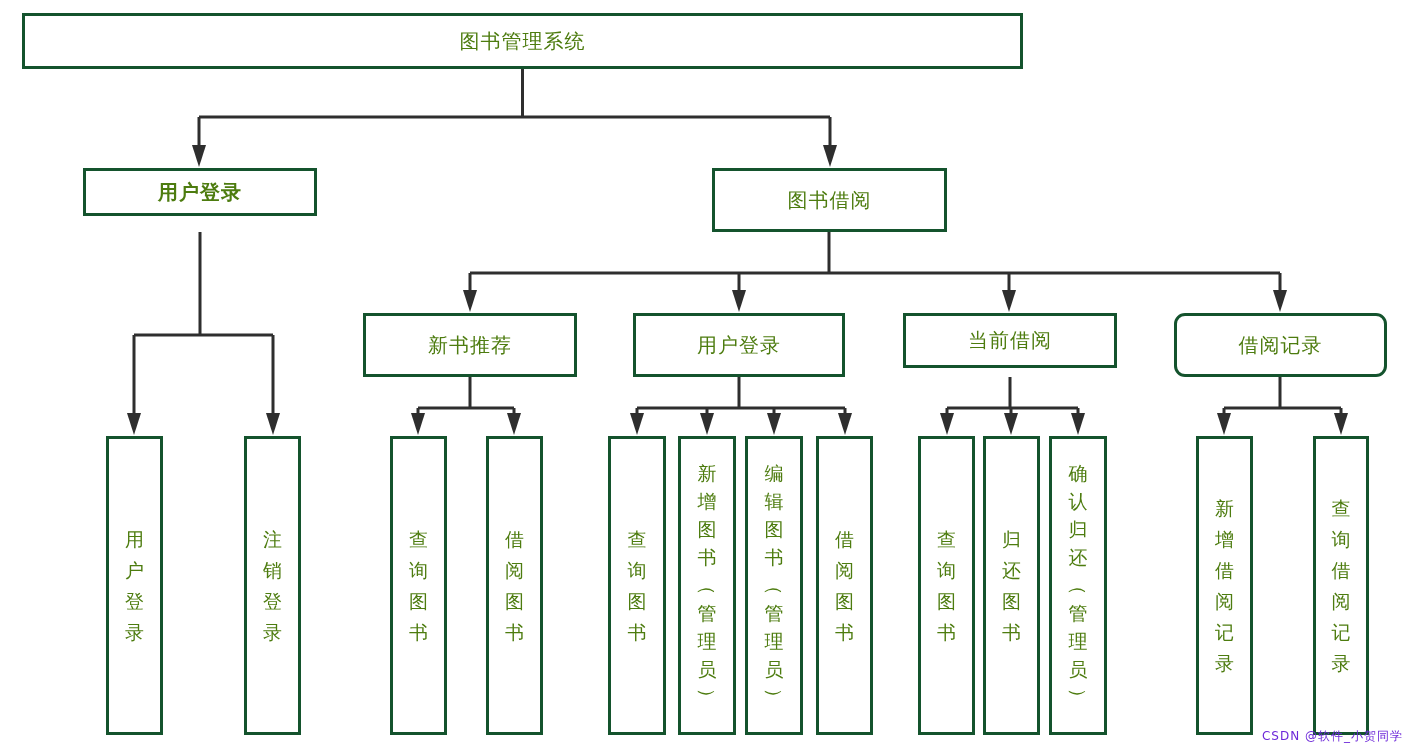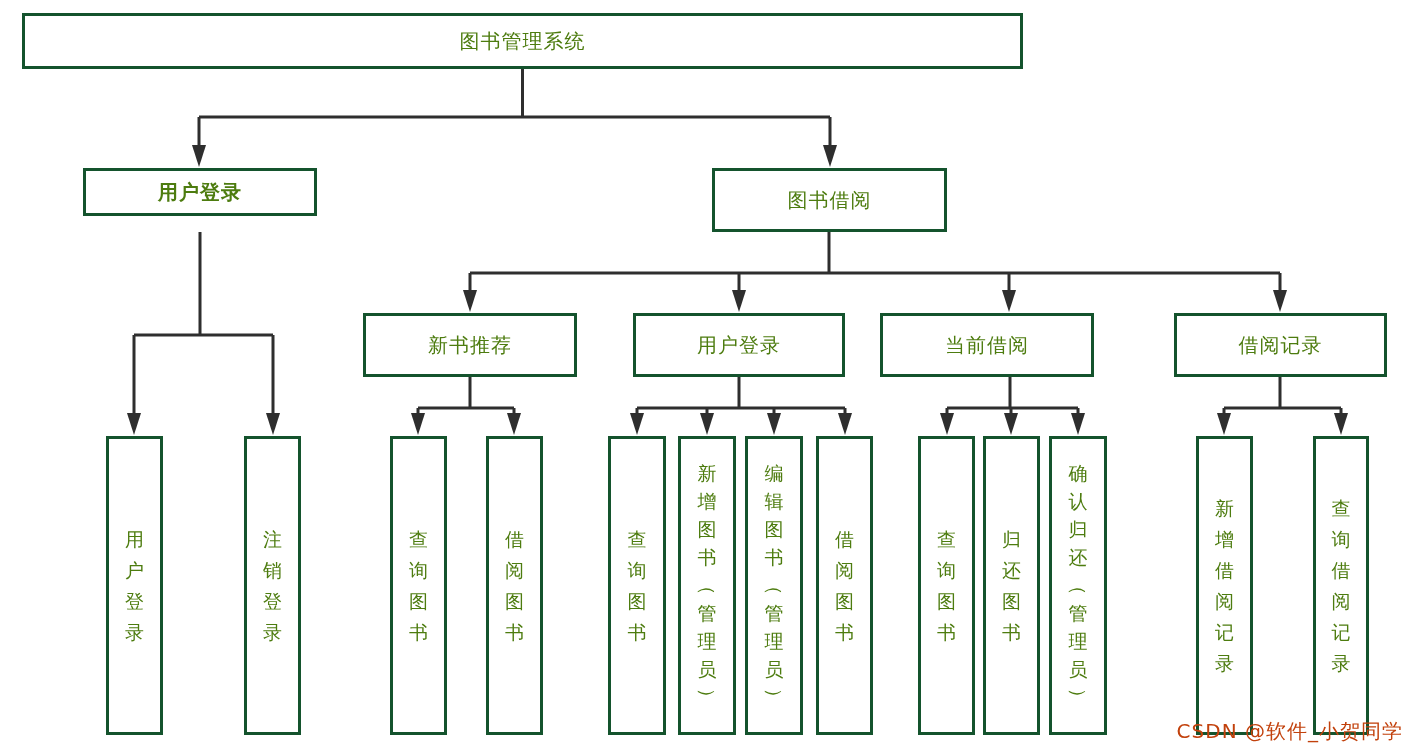--- a/index.html
+++ b/index.html
@@ -39,22 +39,22 @@
   .v-char{
     font-size:19px;
     line-height:1;
     display:block;
   }
   .v-char.rot{transform:rotate(90deg);}
   #watermark{
     position:absolute;
     right:2px;
     bottom:2px;
-    font-size:20px;
-    color:#c2410c;
+    font-size:12px;
+    color:#6d28d9;
     letter-spacing:1px;
     z-index:3;
     white-space:nowrap;
   }
 </style>
 </head>
 <body>
 
 <div id="stage">
 
@@ -177,21 +177,21 @@
         </div>
       </div>
       <div class="node" style="left: 816px; top: 436px; width: 57px; height: 299px;">
         <div class="v-text">
           <span class="v-char">借</span>
           <span class="v-char">阅</span>
           <span class="v-char">图</span>
           <span class="v-char">书</span>
         </div>
       </div>
-      <div class="node" style="left: 880px; top: 313px; width: 214px; height: 64px;">
+      <div class="node" style="left: 903px; top: 313px; width: 214px; height: 55px;">
         <span class="h-label">当前借阅</span>
       </div>
       <div class="node" style="left: 918px; top: 436px; width: 57px; height: 299px;">
         <div class="v-text">
           <span class="v-char">查</span>
           <span class="v-char">询</span>
           <span class="v-char">图</span>
           <span class="v-char">书</span>
         </div>
       </div>
@@ -209,21 +209,21 @@
           <span class="v-char">认</span>
           <span class="v-char">归</span>
           <span class="v-char">还</span>
           <span class="v-char rot">（</span>
           <span class="v-char">管</span>
           <span class="v-char">理</span>
           <span class="v-char">员</span>
           <span class="v-char rot">）</span>
         </div>
       </div>
-      <div class="node" style="left: 1174px; top: 313px; width: 213px; height: 64px;">
+      <div class="node" style="left: 1174px; top: 313px; width: 213px; height: 64px; border-radius: 11px;">
         <span class="h-label">借阅记录</span>
       </div>
       <div class="node" style="left: 1196px; top: 436px; width: 57px; height: 299px;">
         <div class="v-text">
           <span class="v-char">新</span>
           <span class="v-char">增</span>
           <span class="v-char">借</span>
           <span class="v-char">阅</span>
           <span class="v-char">记</span>
           <span class="v-char">录</span>

